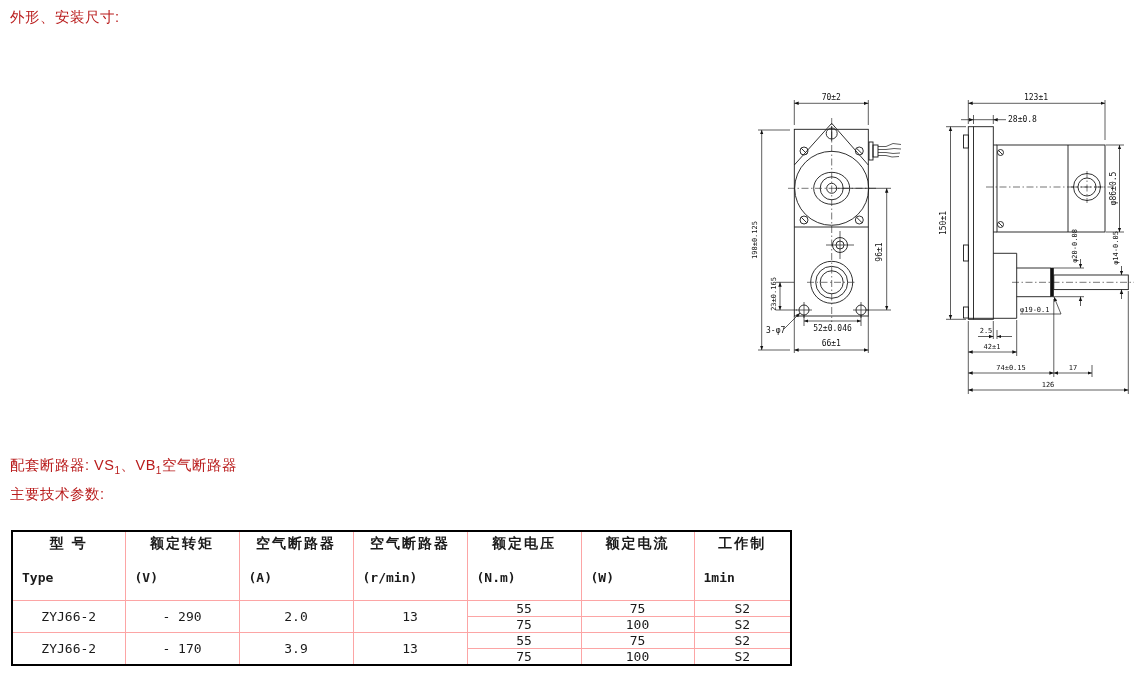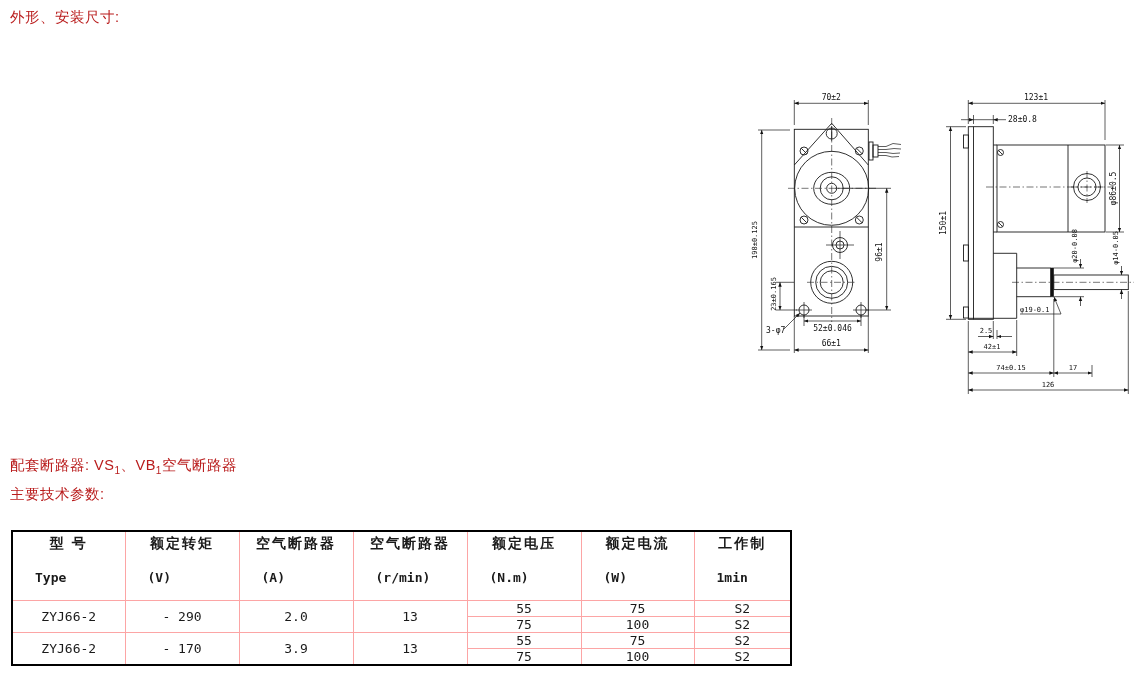--- a/index.html
+++ b/index.html
@@ -18,21 +18,21 @@
   #drawing .t7{font-size:7px;}
   #drawing .ln{stroke:#1a1a1a;stroke-width:0.9;fill:none;}
   #drawing .dim{stroke:#1a1a1a;stroke-width:0.7;fill:none;}
   #drawing .cl{stroke:#1a1a1a;stroke-width:0.6;fill:none;stroke-dasharray:7 2.5 1.5 2.5;}
   
   #spec-table{position:absolute;left:11px;top:530px;border-collapse:collapse;table-layout:fixed;
     border:2px solid #000;}
   #spec-table td,#spec-table th{border:1px solid #fca5a5;padding:0;margin:5px;}
   #spec-table th{height:68px;vertical-align:top;font-weight:bold;}
   .h-cn{text-align:center;font-size:14px;letter-spacing:2px;margin-top:3px;white-space:nowrap;}
-  .h-unit{text-align:left;padding-left:22px;font-size:13px;margin-top:17px;
+  .h-unit{text-align:left;padding-left:9px;font-size:13px;margin-top:17px;
     font-family:"DejaVu Sans Mono", monospace;white-space:nowrap;}
   #spec-table td{height:15px;text-align:center;font-size:13px;
     font-family:"DejaVu Sans Mono", monospace;white-space:nowrap;}
 </style>
 </head>
 <body>
 
 <div class="heading" id="title">外形、安装尺寸:</div>
 
 <svg id="drawing" viewBox="0 0 406 320">

